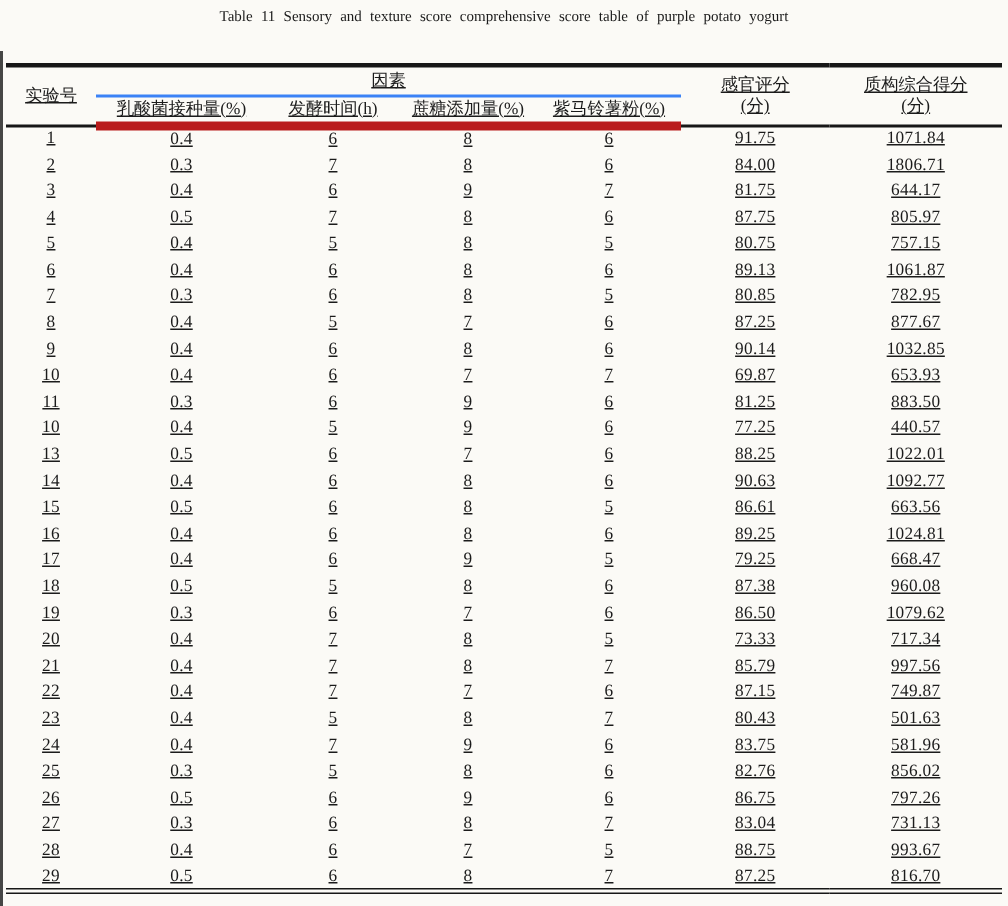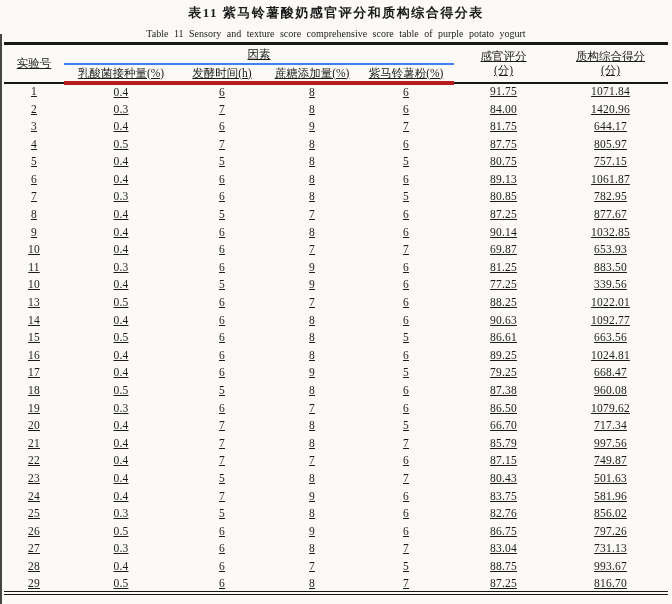--- a/index.html
+++ b/index.html
@@ -36,37 +36,36 @@
   col.c-f2 { width:88px; }
   col.c-f3 { width:92px; }
   col.c-f4 { width:96px; }
   col.c-sens { width:99px; }
   col.c-text { width:115px; }
   thead th {
     font-weight:normal; text-align:center; vertical-align:middle;
     font-size:11.5px; line-height:1.25; padding:1px 0;
   }
   thead tr.h-row1 th.th-group { height:20px; border-bottom:2px solid #3b82f6; }
-  thead tr:last-child th { border-bottom:4px solid #b91c1c; }
+  thead tr:last-child th { border-bottom:6px solid #b91c1c; }
   thead th.span2 { border-bottom:2px solid #171717 !important; }
   tbody td {
     height:17.6px; text-align:center; vertical-align:middle;
     padding:0; line-height:1; font-size:11.5px;
     letter-spacing:0.2px;
   }
 </style>
 </head>
 <body>
 
 <div class="page">
 
   <div class="scan-edge"></div>
 
   <div class="titles">
-    <div class="title-cn">表11  紫马铃薯酸奶感官评分和质构综合得分表</div>
     <div class="title-en">Table 11  Sensory and texture score comprehensive score table of purple potato yogurt</div>
   </div>
 
   <table class="score-table">
     <colgroup>
       <col class="c-exp">
         <col class="c-f1">
         <col class="c-f2">
         <col class="c-f3">
         <col class="c-f4">
@@ -103,21 +102,21 @@
           <td>91.75</td>
           <td>1071.84</td>
         </tr>
         <tr>
           <td>2</td>
           <td>0.3</td>
           <td>7</td>
           <td>8</td>
           <td>6</td>
           <td>84.00</td>
-          <td>1420.96</td>
+          <td>1806.71</td>
         </tr>
         <tr>
           <td>3</td>
           <td>0.4</td>
           <td>6</td>
           <td>9</td>
           <td>7</td>
           <td>81.75</td>
           <td>644.17</td>
         </tr>
@@ -193,21 +192,21 @@
           <td>81.25</td>
           <td>883.50</td>
         </tr>
         <tr>
           <td>10</td>
           <td>0.4</td>
           <td>5</td>
           <td>9</td>
           <td>6</td>
           <td>77.25</td>
-          <td>339.56</td>
+          <td>440.57</td>
         </tr>
         <tr>
           <td>13</td>
           <td>0.5</td>
           <td>6</td>
           <td>7</td>
           <td>6</td>
           <td>88.25</td>
           <td>1022.01</td>
         </tr>
@@ -264,21 +263,21 @@
           <td>6</td>
           <td>86.50</td>
           <td>1079.62</td>
         </tr>
         <tr>
           <td>20</td>
           <td>0.4</td>
           <td>7</td>
           <td>8</td>
           <td>5</td>
-          <td>66.70</td>
+          <td>73.33</td>
           <td>717.34</td>
         </tr>
         <tr>
           <td>21</td>
           <td>0.4</td>
           <td>7</td>
           <td>8</td>
           <td>7</td>
           <td>85.79</td>
           <td>997.56</td>

